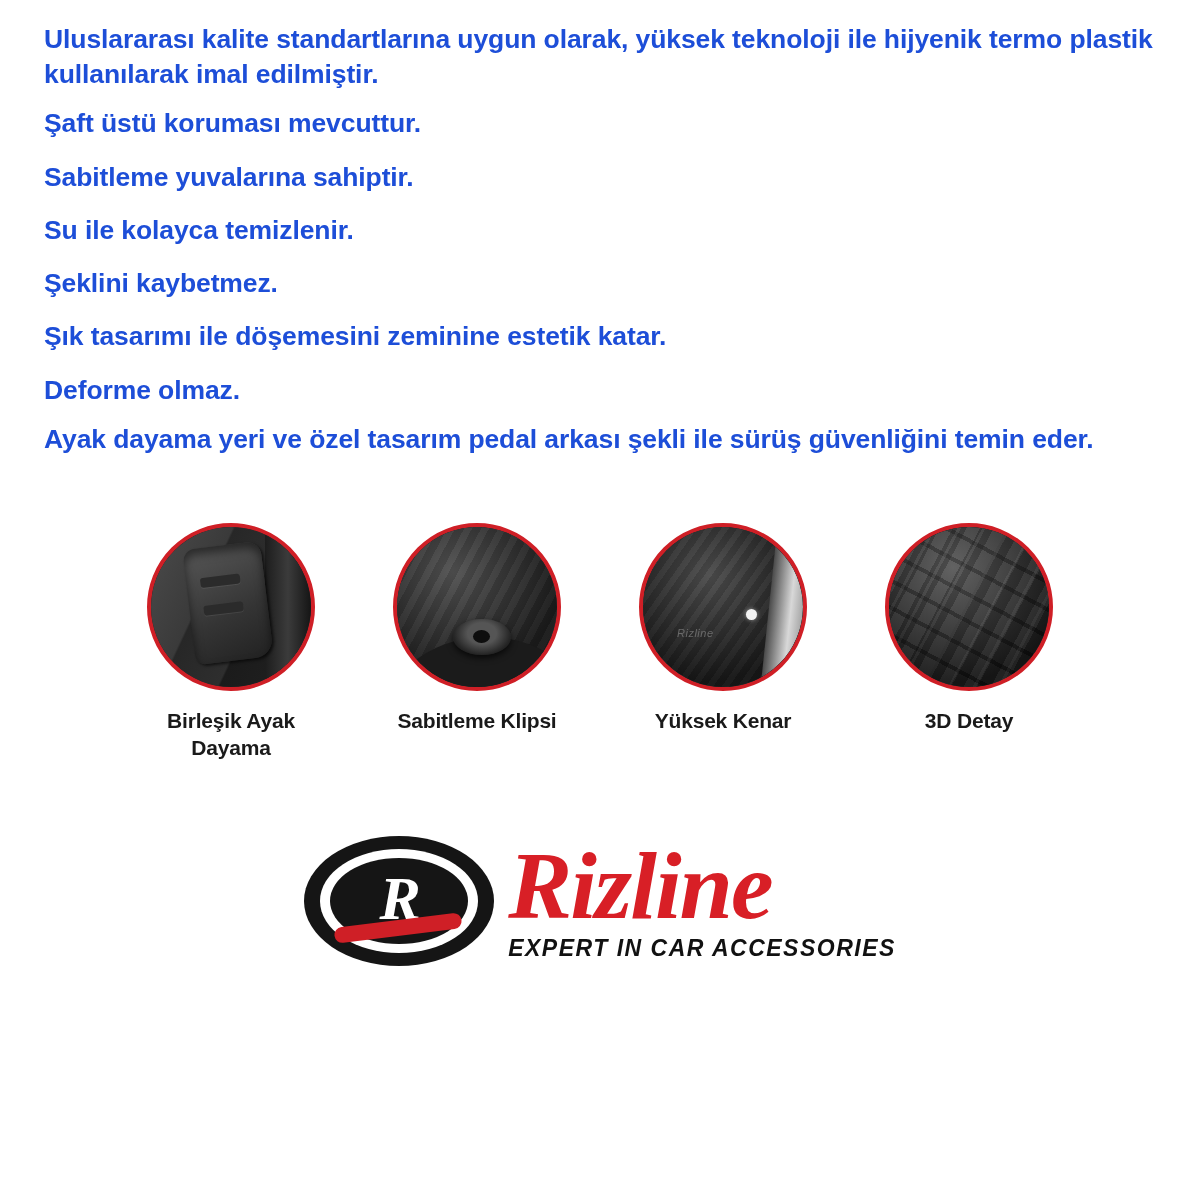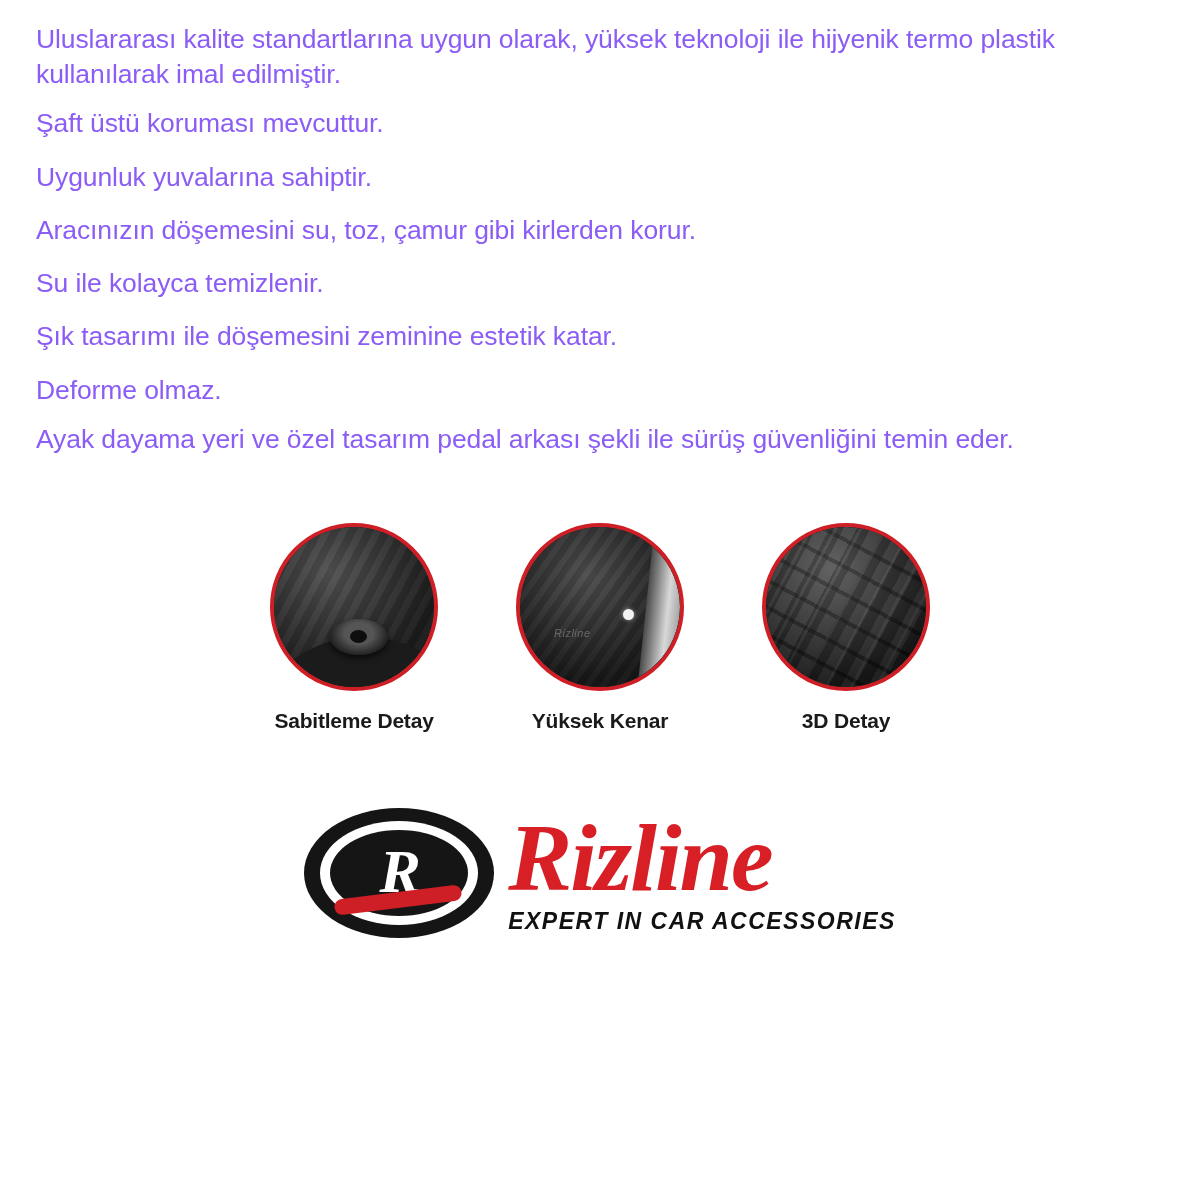--- a/index.html
+++ b/index.html
@@ -26,23 +26,23 @@
   
   .features {
     margin: 0;
     padding: 0;
     list-style: none;
   }
   .features li {
     font-size: 26.5px;
     line-height: 1.33;
     letter-spacing: -0.1px;
-    color: #8b5cf6;
-    margin: 0 0 18px 0;
-    font-weight: 400;
+    color: #1d4ed8;
+    margin: 0 0 18px 8px;
+    font-weight: 700;
   }
   .features li:last-child {
     margin-bottom: 0;
   }
   .features li.tight {
     margin-bottom: 14px;
   }
   
   .callouts {
     margin-top: 66px;
@@ -317,42 +317,53 @@
   }
 </style>
 </head>
 <body>
 
 <div class="page">
 
   <ul class="features">
     <li class="tight">Uluslararası kalite standartlarına uygun olarak, yüksek teknoloji ile hijyenik termo plastik kullanılarak imal edilmiştir.</li>
     <li>Şaft üstü koruması mevcuttur.</li>
-    <li>Uygunluk yuvalarına sahiptir.</li>
-    <li>Aracınızın döşemesini su, toz, çamur gibi kirlerden korur.</li>
+    <li>Sabitleme yuvalarına sahiptir.</li>
     <li>Su ile kolayca temizlenir.</li>
+    <li>Şeklini kaybetmez.</li>
     <li>Şık tasarımı ile döşemesini zeminine estetik katar.</li>
     <li class="tight">Deforme olmaz.</li>
     <li>Ayak dayama yeri ve özel tasarım pedal arkası şekli ile sürüş güvenliğini temin eder.</li>
   </ul>
 
   <div class="callouts">
 
+    <div class="callout">
+      <div class="circle-wrap">
+        <div class="circle-inner">
+          <div class="tex-foot">
+            <div class="edge"></div>
+            <div class="pad"></div>
+          </div>
+        </div>
+      </div>
+      <div class="callout-label">Birleşik Ayak Dayama</div>
+    </div>
 
     <div class="callout">
       <div class="circle-wrap">
         <div class="circle-inner">
           <div class="tex-clip">
             <div class="sheen"></div>
             <div class="curve"></div>
             <div class="knob"></div>
           </div>
         </div>
       </div>
-      <div class="callout-label">Sabitleme Detay</div>
+      <div class="callout-label">Sabitleme Klipsi</div>
     </div>
 
     <div class="callout">
       <div class="circle-wrap">
         <div class="circle-inner">
           <div class="tex-edge">
             <div class="hi"></div>
             <div class="rim"></div>
             <div class="dot"></div>
             <div class="wordmark">Rizline</div>

